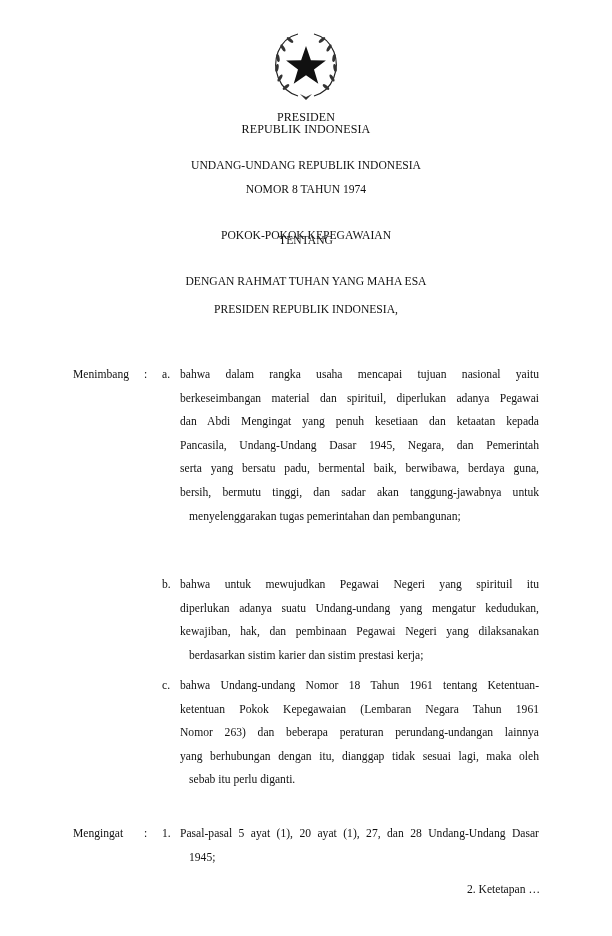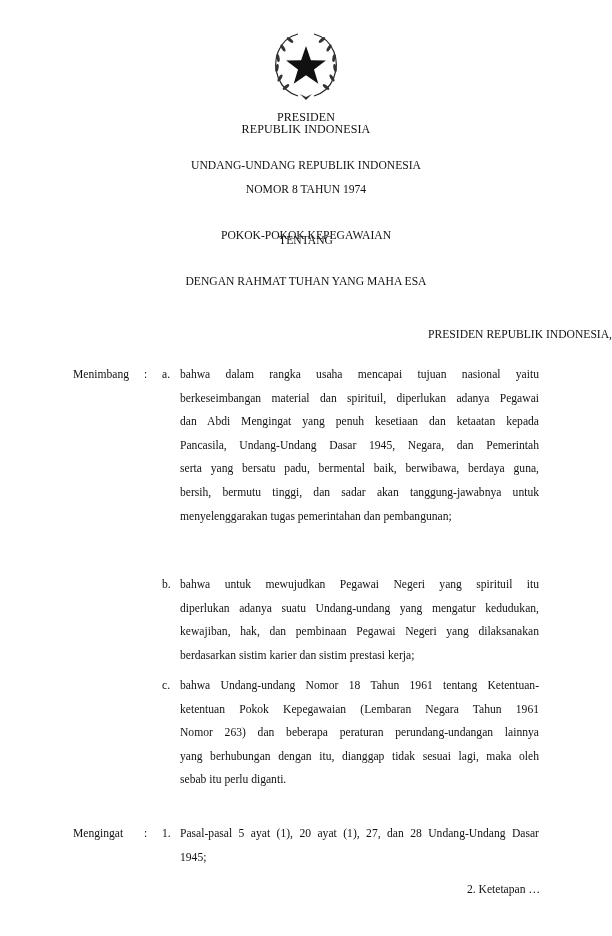--- a/index.html
+++ b/index.html
@@ -6,21 +6,21 @@
     body { width:612px; height:936px; position:relative; overflow:hidden;
            font-family:"Liberation Serif","DejaVu Serif",serif; color:#111; font-size:11.6px; }
     .emblem { position:absolute; left:268px; top:28px; width:76px; height:76px; }
     .center { position:absolute; left:0; width:612px; text-align:center; white-space:nowrap; }
     .small { font-size:12px; line-height:11px; letter-spacing:0.1px; }
     .label { position:absolute; left:73px; white-space:nowrap; }
     .colon { position:absolute; white-space:nowrap; }
     .marker { position:absolute; white-space:nowrap; }
     .para { position:absolute; left:180px; width:359px; line-height:23.6px; }
     .para .ln { display:block; height:23.6px; text-align:justify; text-align-last:justify; white-space:nowrap; }
-    .para .ln.last { text-align-last:left; }
+    .para .ln.last { text-align-last:left;margin-left:9px; }
     .right { position:absolute; right:72px; white-space:nowrap; }
   </style>
 </head>
 <body>
 
 <div class="emblem">
   <svg width="76" height="76" viewBox="0 0 76 76">
     <g fill="none" stroke="#222" stroke-width="1.2">
       <path d="M30 68 C10 62 4 40 10 24 C14 14 22 8 30 6"></path>
       <path d="M46 68 C66 62 72 40 66 24 C62 14 54 8 46 6"></path>
@@ -46,21 +46,21 @@
 
 <div class="center small" style="top:112px;">PRESIDEN</div>
 <div class="center small" style="top:124px;">REPUBLIK INDONESIA</div>
 
 <div class="center" style="top:159px;text-align:center;">UNDANG-UNDANG REPUBLIK INDONESIA</div>
 <div class="center" style="top:183px;">NOMOR 8 TAHUN 1974</div>
 <div class="center" style="top:206px;margin-top:28px;">TENTANG</div>
 <div class="center" style="top:229px;">POKOK-POKOK KEPEGAWAIAN</div>
 
 <div class="center" style="top:275px;">DENGAN RAHMAT TUHAN YANG MAHA ESA</div>
-<div class="center" style="top:328px;text-align:right;">PRESIDEN REPUBLIK INDONESIA,</div>
+<div class="center" style="top:303px;">PRESIDEN REPUBLIK INDONESIA,</div>
 
 <div class="label" style="top:368px;">Menimbang</div>
 <div class="colon" style="left:144px; top:368px;">:</div>
 
 <div class="marker" style="left:162px; top:368px;">a.</div>
 <div class="para" style="top:363px;">
   <span class="ln">bahwa dalam rangka usaha mencapai tujuan nasional yaitu</span>
   <span class="ln">berkeseimbangan material dan spirituil, diperlukan adanya Pegawai</span>
   <span class="ln">dan Abdi Mengingat yang penuh kesetiaan dan ketaatan kepada</span>
   <span class="ln">Pancasila, Undang-Undang Dasar 1945, Negara, dan Pemerintah</span>

